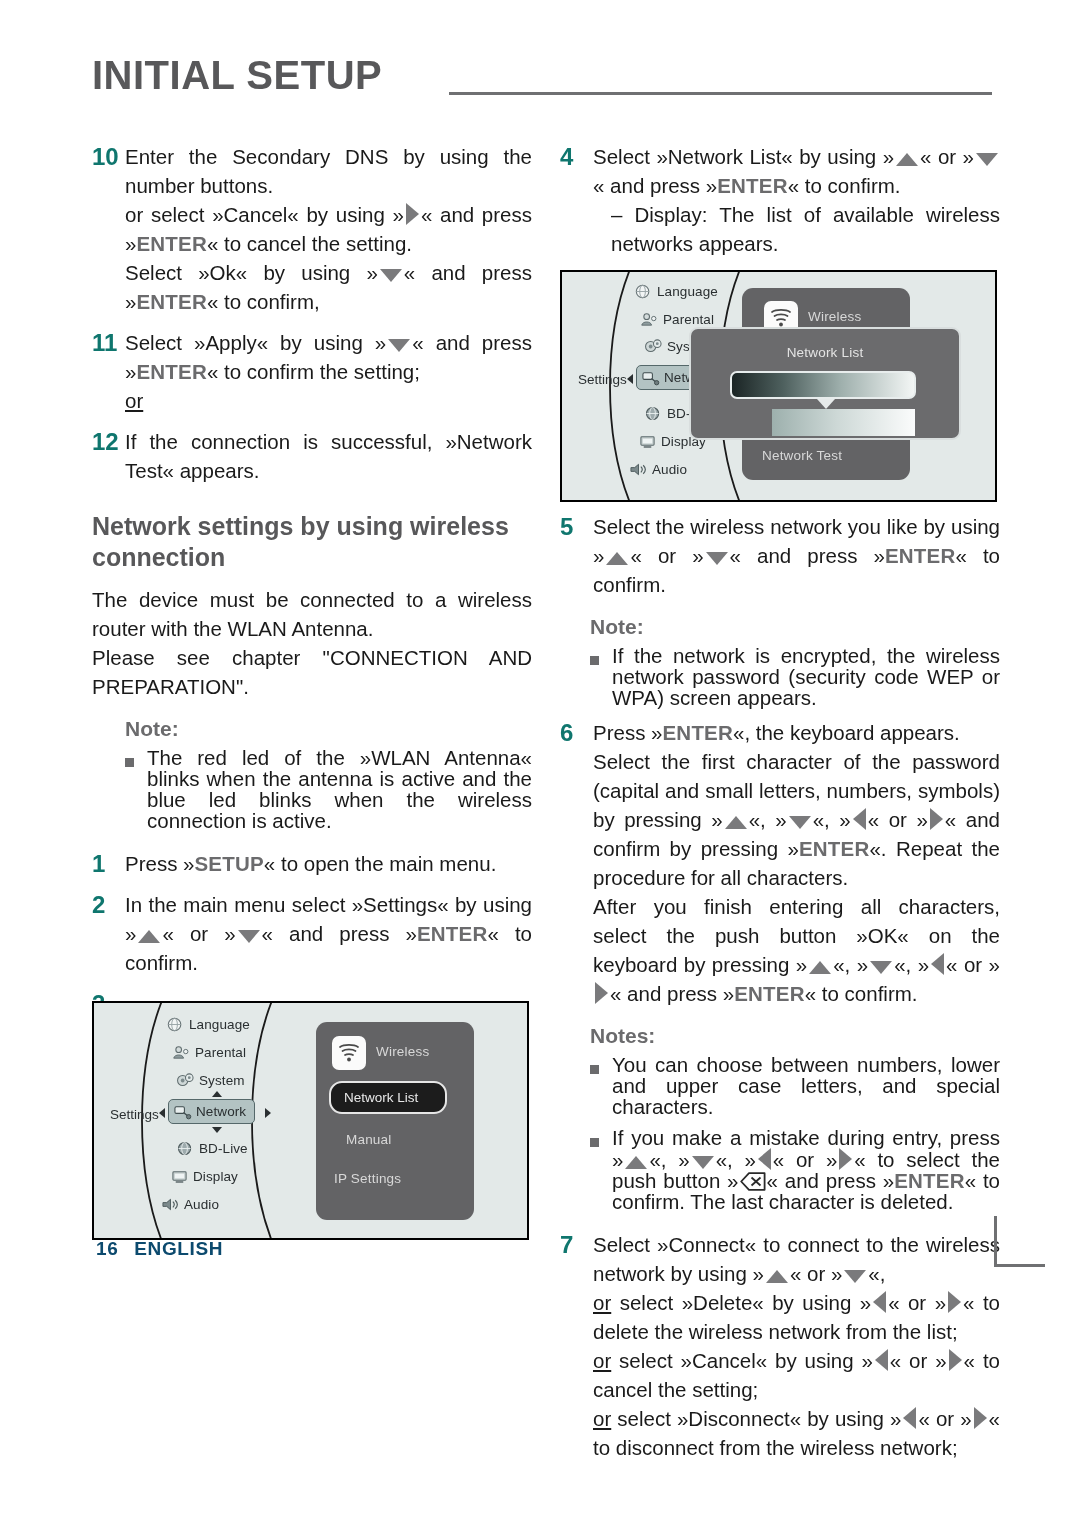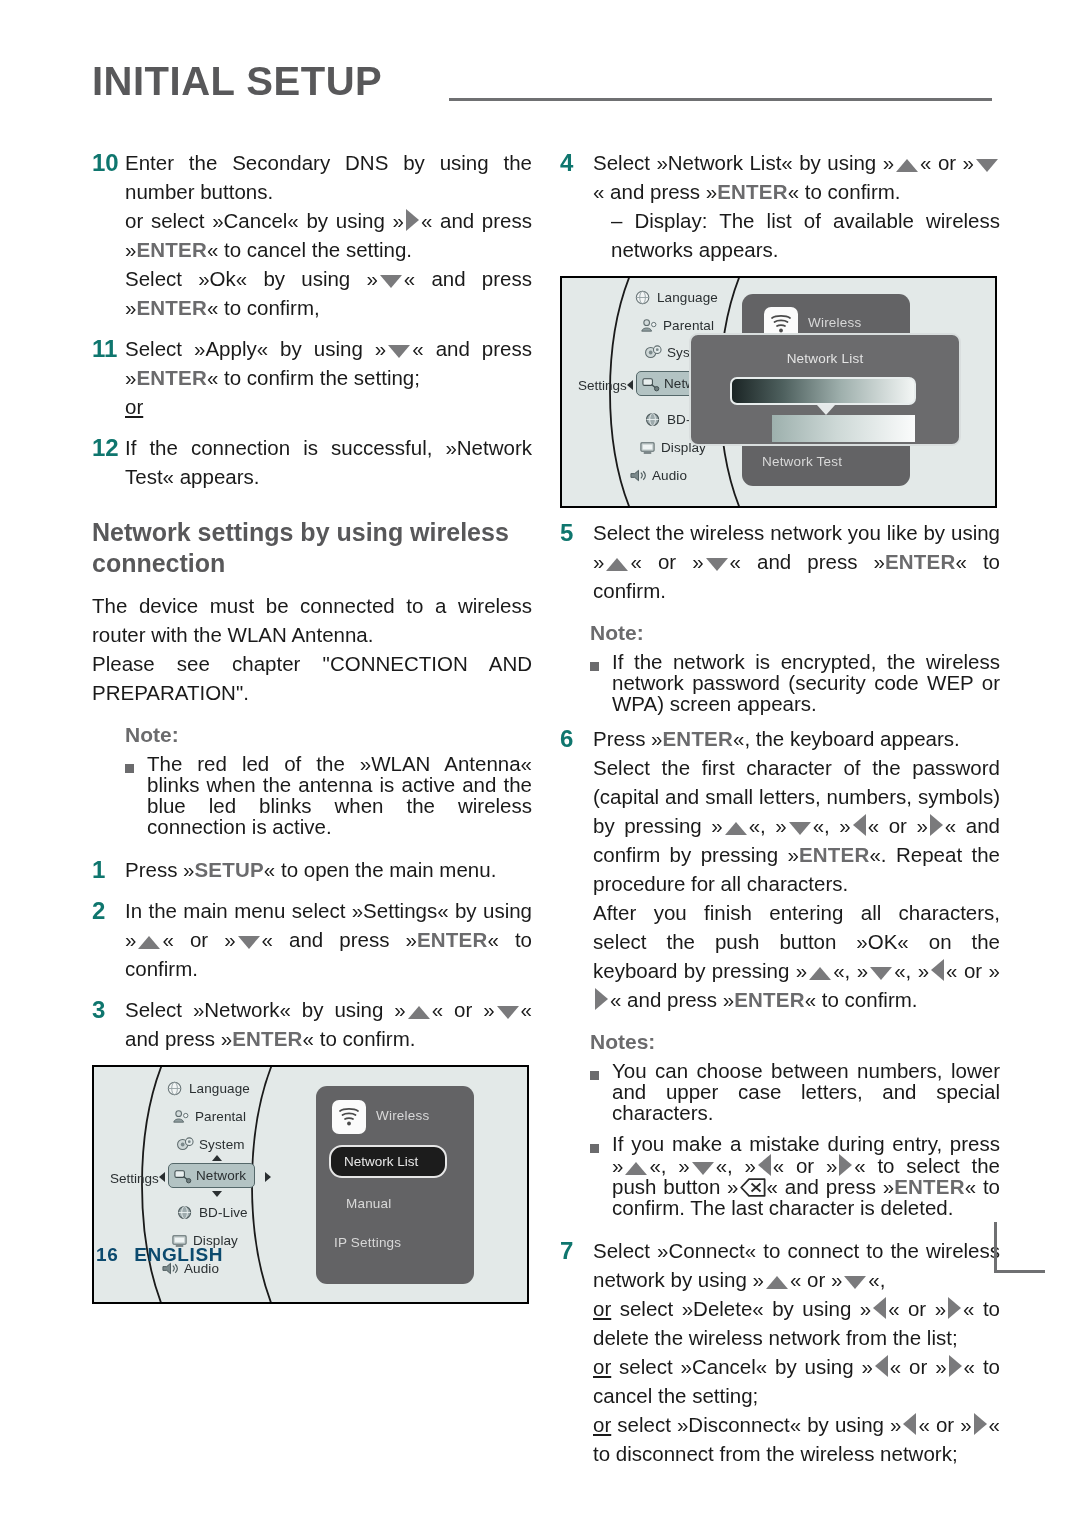--- a/index.html
+++ b/index.html
@@ -10,21 +10,21 @@
     width: 1080px;
     height: 1532px;
     background: #ffffff;
     font-family: "Liberation Sans", sans-serif;
     color: #1a1a1a;
     position: relative;
     overflow: hidden;
   }
   .page {
     position: absolute;
-    left: 0; top: 8px;
+    left: 0; top: 2px;
     width: 1080px; height: 1300px;
   }
 
   
   .header {
     position: absolute;
     left: 92px;
     top: 50px;
     width: 900px;
     height: 52px;
@@ -347,21 +347,20 @@
 
     <div class="step">
       <span class="num">2</span>
       <span><span>In the main menu select »Settings« by using »</span><span class="arw arw-up"></span><span>« or »</span><span class="arw arw-down"></span><span>« and press »</span><span class="key">ENTER</span><span>« to confirm.</span></span>
     </div>
 
     <div class="gap-s"></div>
 
     <div class="step">
       <span class="num">3</span>
-      <span><span>Select »Network« by using »</span><span class="arw arw-up"></span><span>« or »</span><span class="arw arw-down"></span><span>« and press »</span><span class="key">ENTER</span><span>« to confirm.</span></span>
     </div>
 
     <div class="gap-s"></div>
 
     <div class="figure fig-left">
 
       <svg class="osd-arcs" viewBox="0 0 433 235" preserveAspectRatio="none">
         <path d="M 72 -12 C 40 60, 40 175, 72 248" stroke="#1a1a1a" stroke-width="1.8" fill="none"></path>
         <path d="M 182 -12 C 150 60, 150 175, 182 248" stroke="#1a1a1a" stroke-width="1.8" fill="none"></path>
       </svg>

